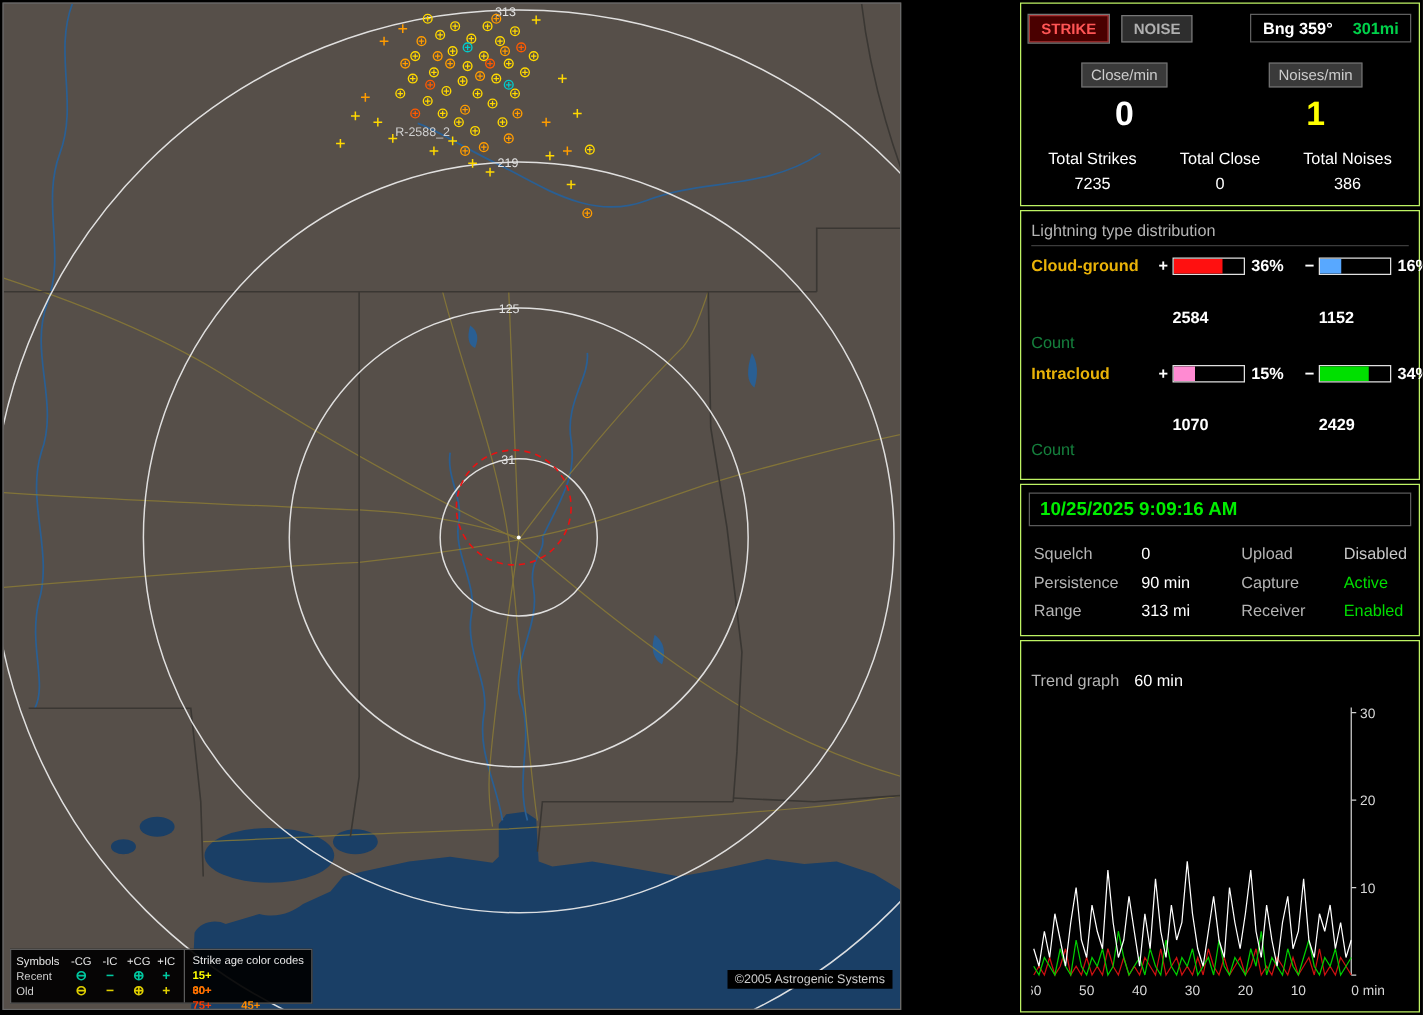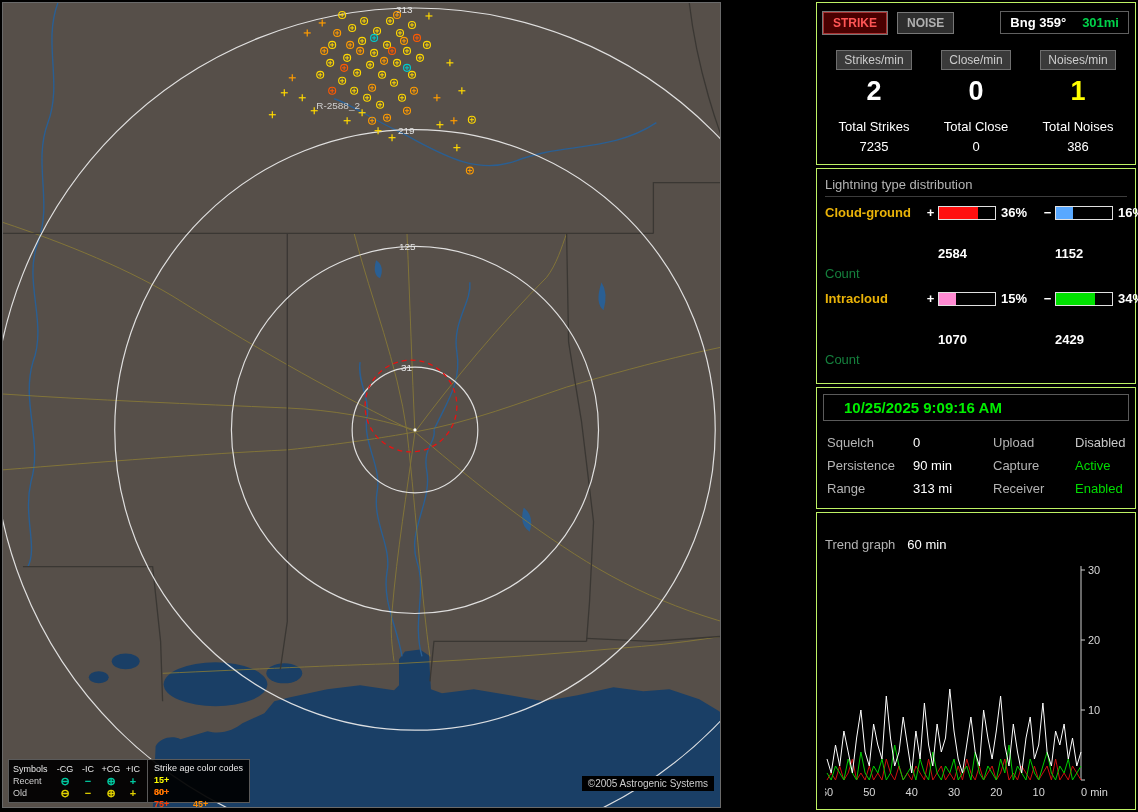--- a/index.html
+++ b/index.html
@@ -51,21 +51,21 @@
   .dist-label{font-weight:bold;color:#eab308;}
   .sign{color:#ffffff;font-weight:bold;text-align:center;}
   .gauge{display:inline-block;height:12px;border:1px solid #e0e0e0;background:#000;overflow:hidden;}
   .gfill{display:block;height:100%;}
   .pct{font-weight:bold;padding-left:5px;}
   .count-label{color:#15803d;margin-top:40px;}
   .count{font-weight:bold;}
   .mt8{margin-top:10px;}
   .sec3{padding:6px;}
   .datetime-box{border:1px solid #5a5a5a;background:#000;color:#00ee00;font-weight:bold;
-                font-size:15px;padding:4px 20px;}
+                font-size:15px;padding:4px 8px;}
   .status-grid{display:grid;grid-template-columns:86px 80px 82px 1fr;row-gap:8px;
                padding:14px 4px 6px 4px;}
   .slabel{color:#b4b4b4;}
   .sval{color:#ffffff;}
   .sec4{flex:1;padding:10px 8px 4px 8px;}
   .stats-grid{display:grid;grid-template-columns:70px 88px 88px 1fr;row-gap:9px;}
   .trend-row{display:flex;gap:12px;margin-top:14px;}
   #trend-svg{display:block;margin-top:10px;}
 </style>
 </head>
@@ -363,24 +363,20 @@
       <div class="top-row">
         <button class="btn strike-btn">STRIKE</button>
         <button class="btn noise-btn">NOISE</button>
         <div class="bng-box">
           <span class="bng">Bng 359°</span>
           <span style="font-weight: bold; color: rgb(0, 210, 74);">301mi</span>
         </div>
       </div>
       <div class="rates-row">
         <div class="rate-col">
-          <button class="rate-btn">Strikes/min</button>
-          <div class="rate-val" style="color: rgb(255, 255, 255);">2</div>
-        </div>
-        <div class="rate-col">
           <button class="rate-btn">Close/min</button>
           <div class="rate-val" style="color: rgb(255, 255, 255);">0</div>
         </div>
         <div class="rate-col">
           <button class="rate-btn">Noises/min</button>
           <div class="rate-val" style="color: rgb(255, 255, 0);">1</div>
         </div>
       </div>
       <div class="totals-row">
         <div class="total-col">

